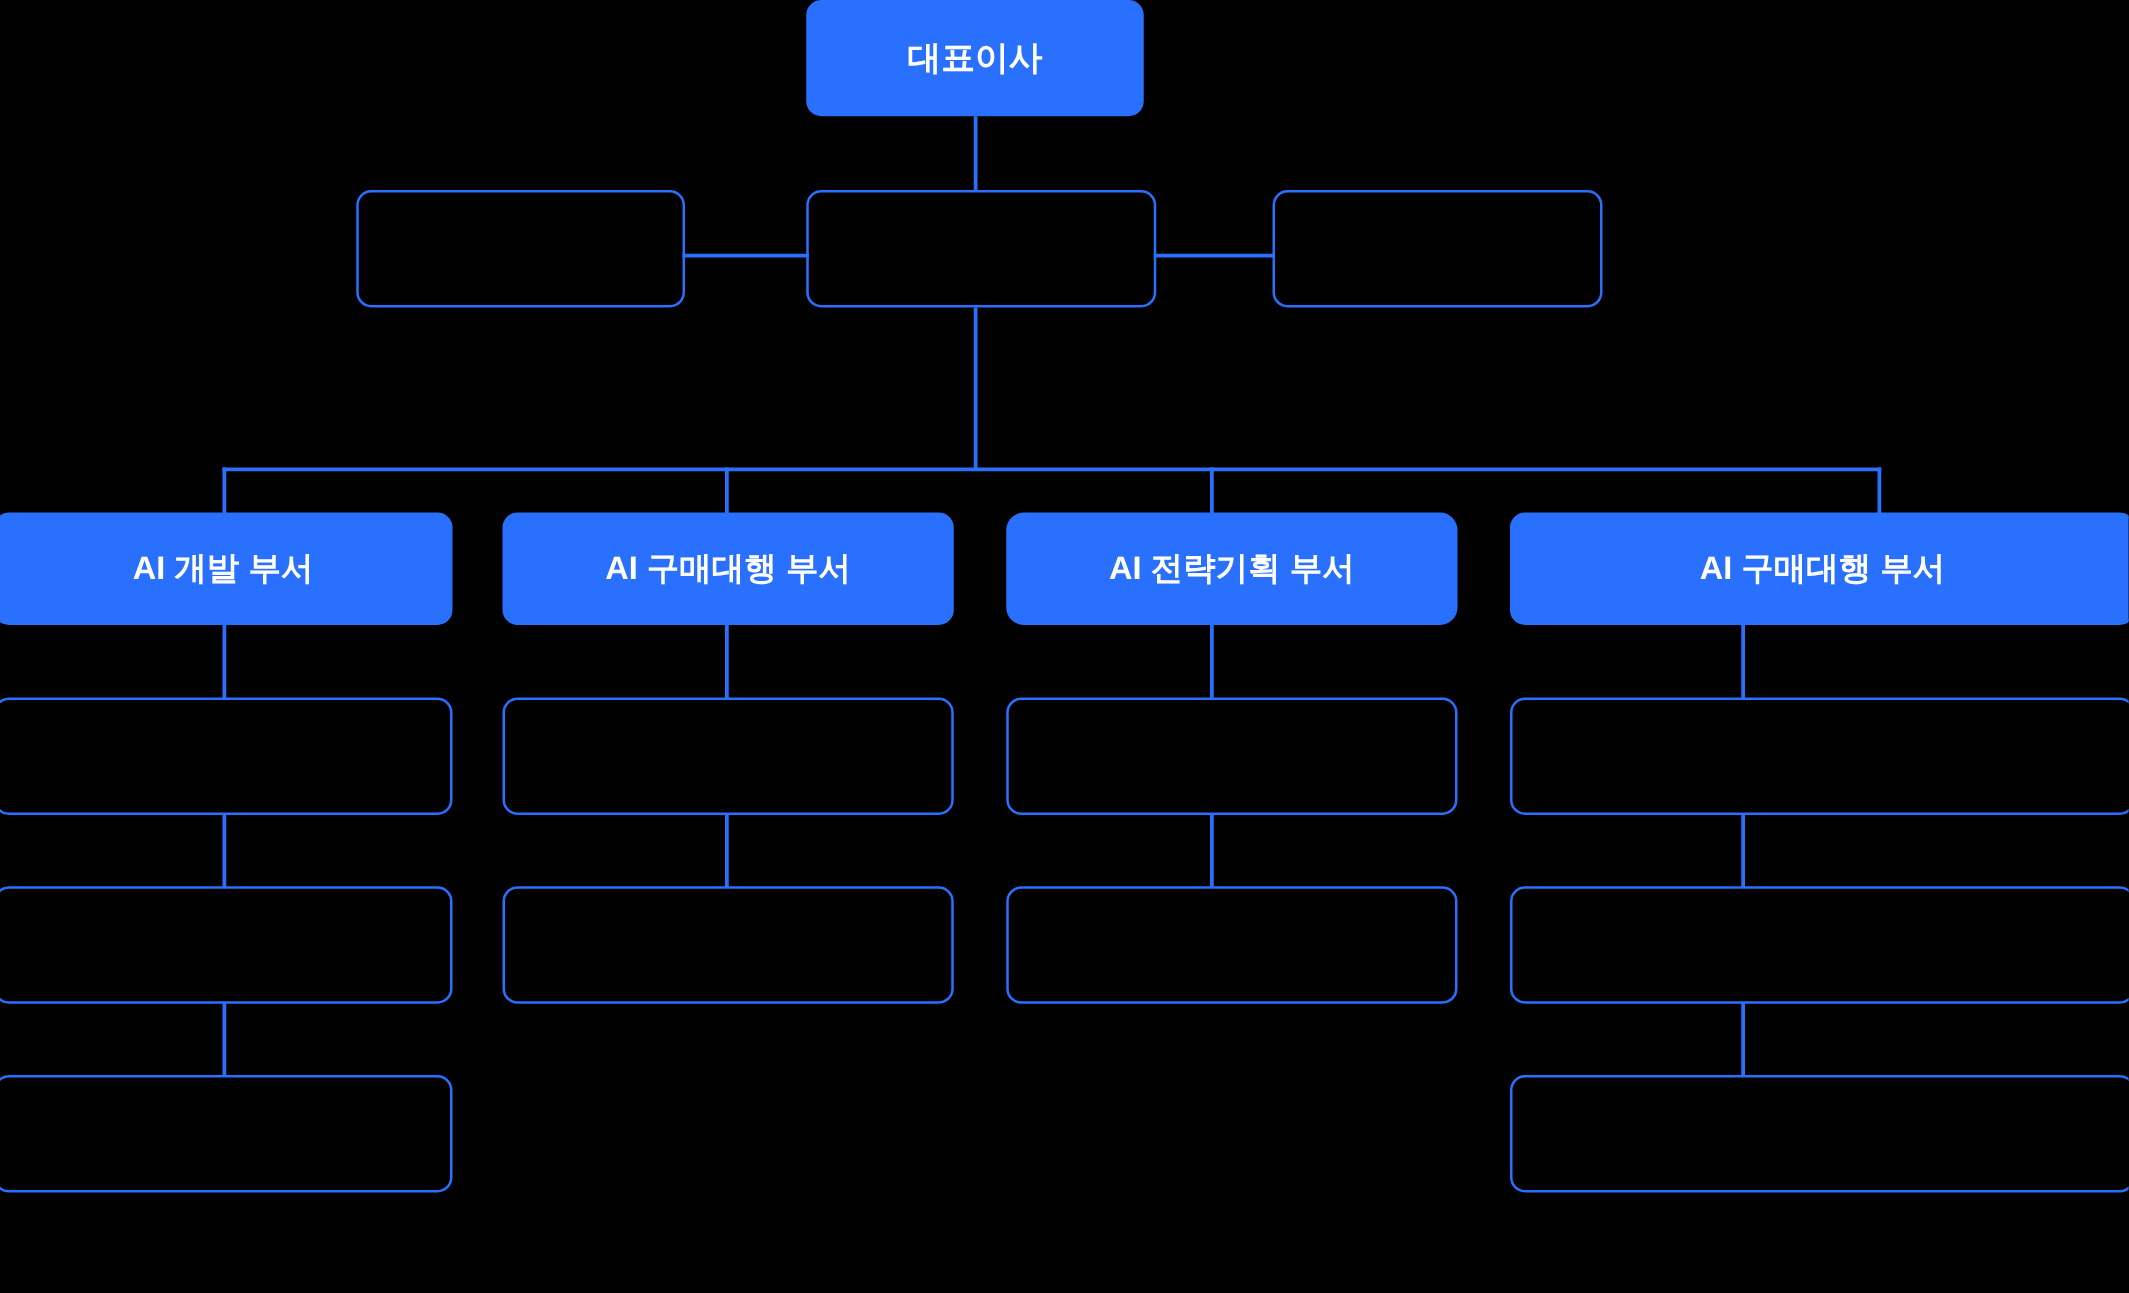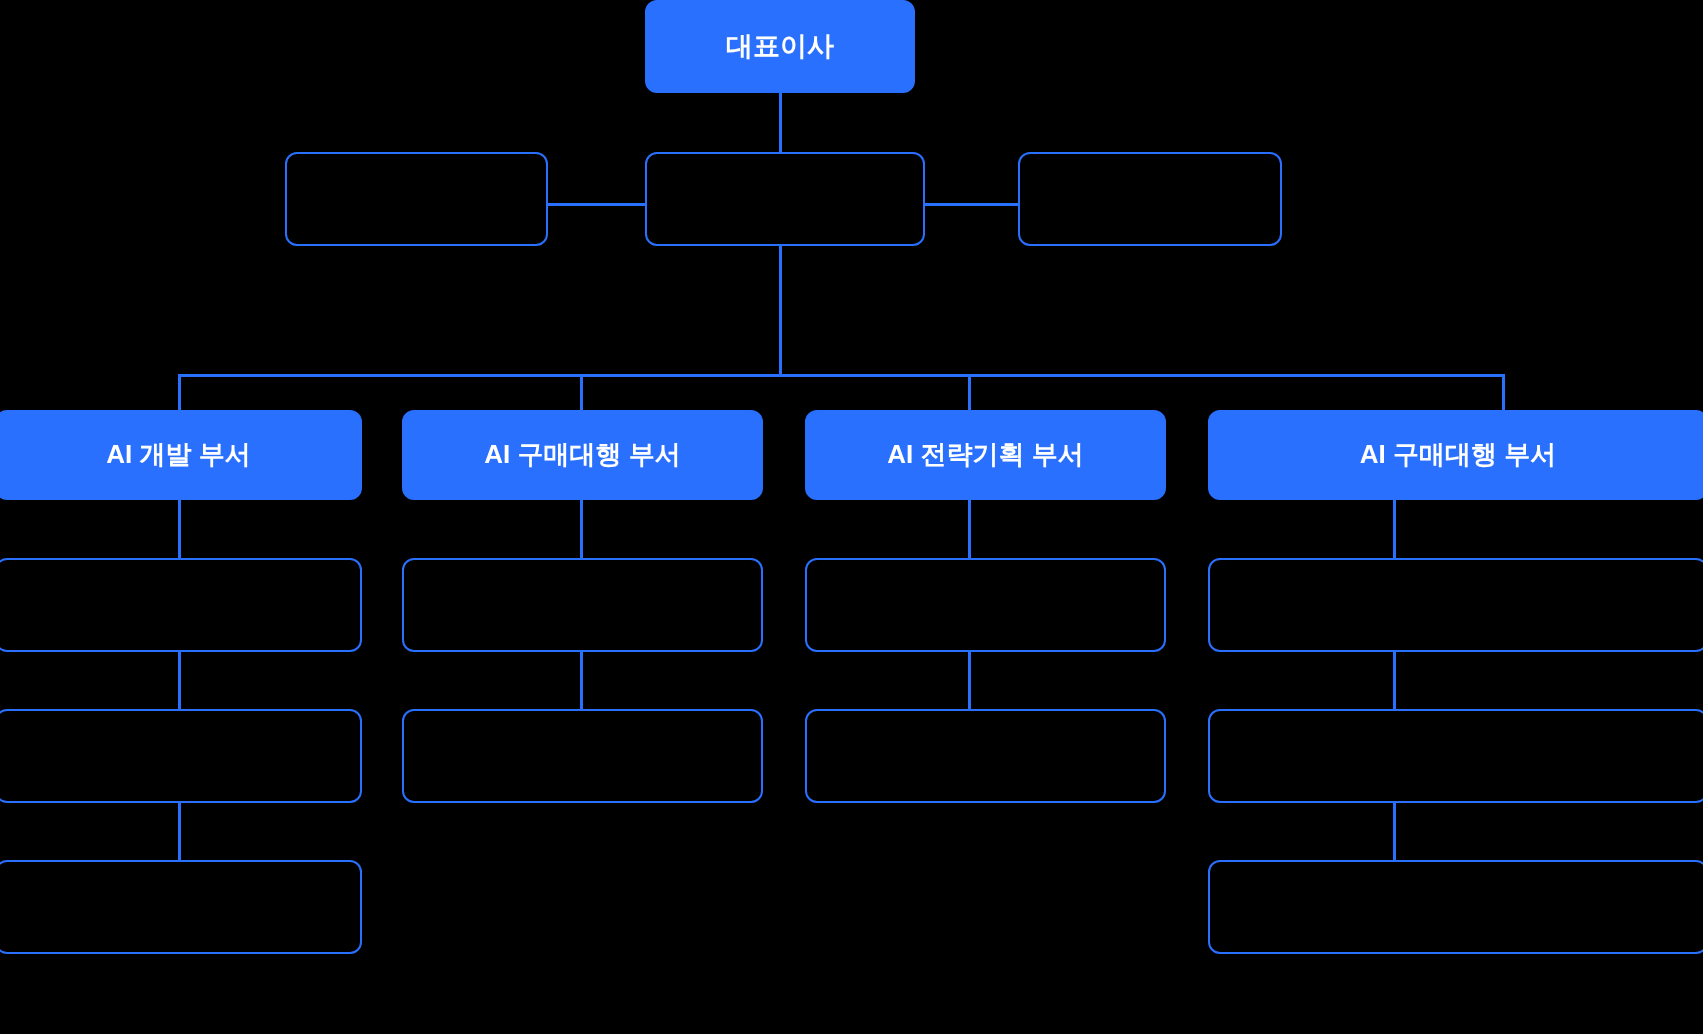--- a/index.html
+++ b/index.html
@@ -90,21 +90,21 @@
   <div class="edge v" style="left:1502px; top:374px; width:3px; height:38px;"></div>
 
   <div class="node filled" style="left:-5px; top:410px; width:367px; height:90px; font-size:26px;">
     <span class="label">AI 개발 부서</span>
   </div>
 
   <div class="node filled" style="left:402px; top:410px; width:361px; height:90px; font-size:26px;">
     <span class="label">AI 구매대행 부서</span>
   </div>
 
-  <div class="node filled" style="left:805px; top:410px; width:361px; height:90px; font-size:26px;">
+  <div class="node filled" style="left:805px; top:410px; width:361px; height:90px; font-size:26px;border-radius:14px;">
     <span class="label">AI 전략기획 부서</span>
   </div>
 
   <div class="node filled" style="left:1208px; top:410px; width:500px; height:90px; font-size:26px;">
     <span class="label">AI 구매대행 부서</span>
   </div>
 
   <div class="edge v" style="left:178px; top:500px; width:3px; height:60px;"></div>
 
   <div class="node outlined" style="left:-5px; top:558px; width:367px; height:94px; font-size:22px;">

